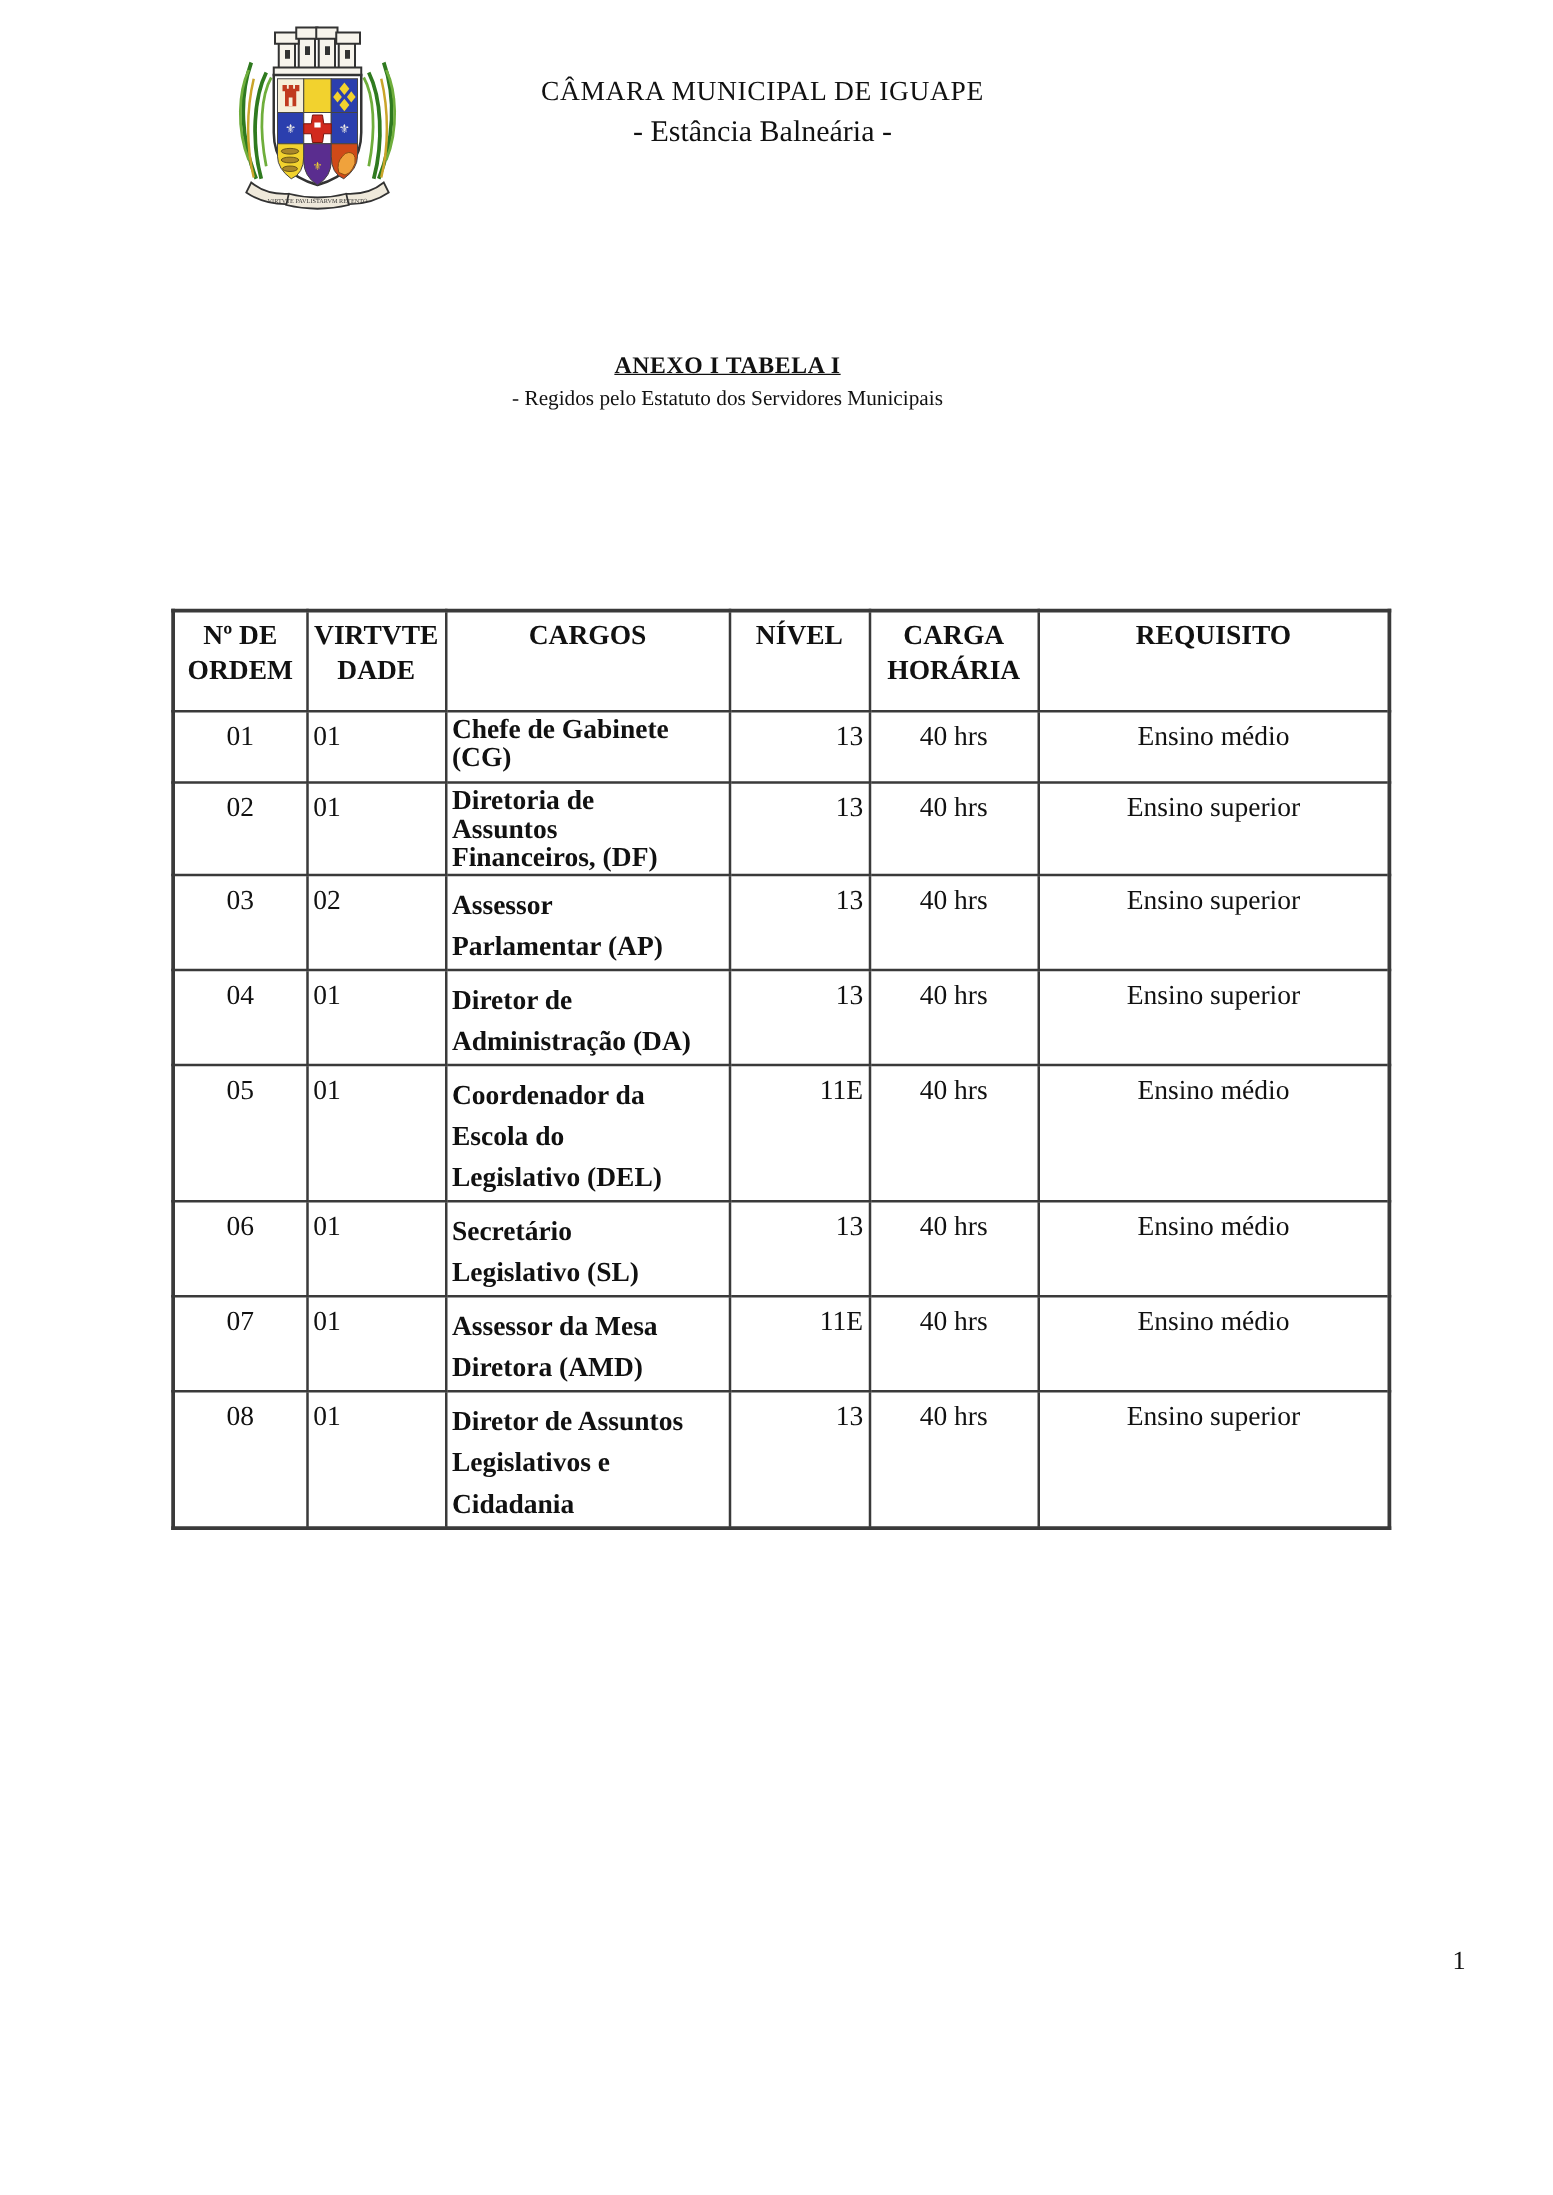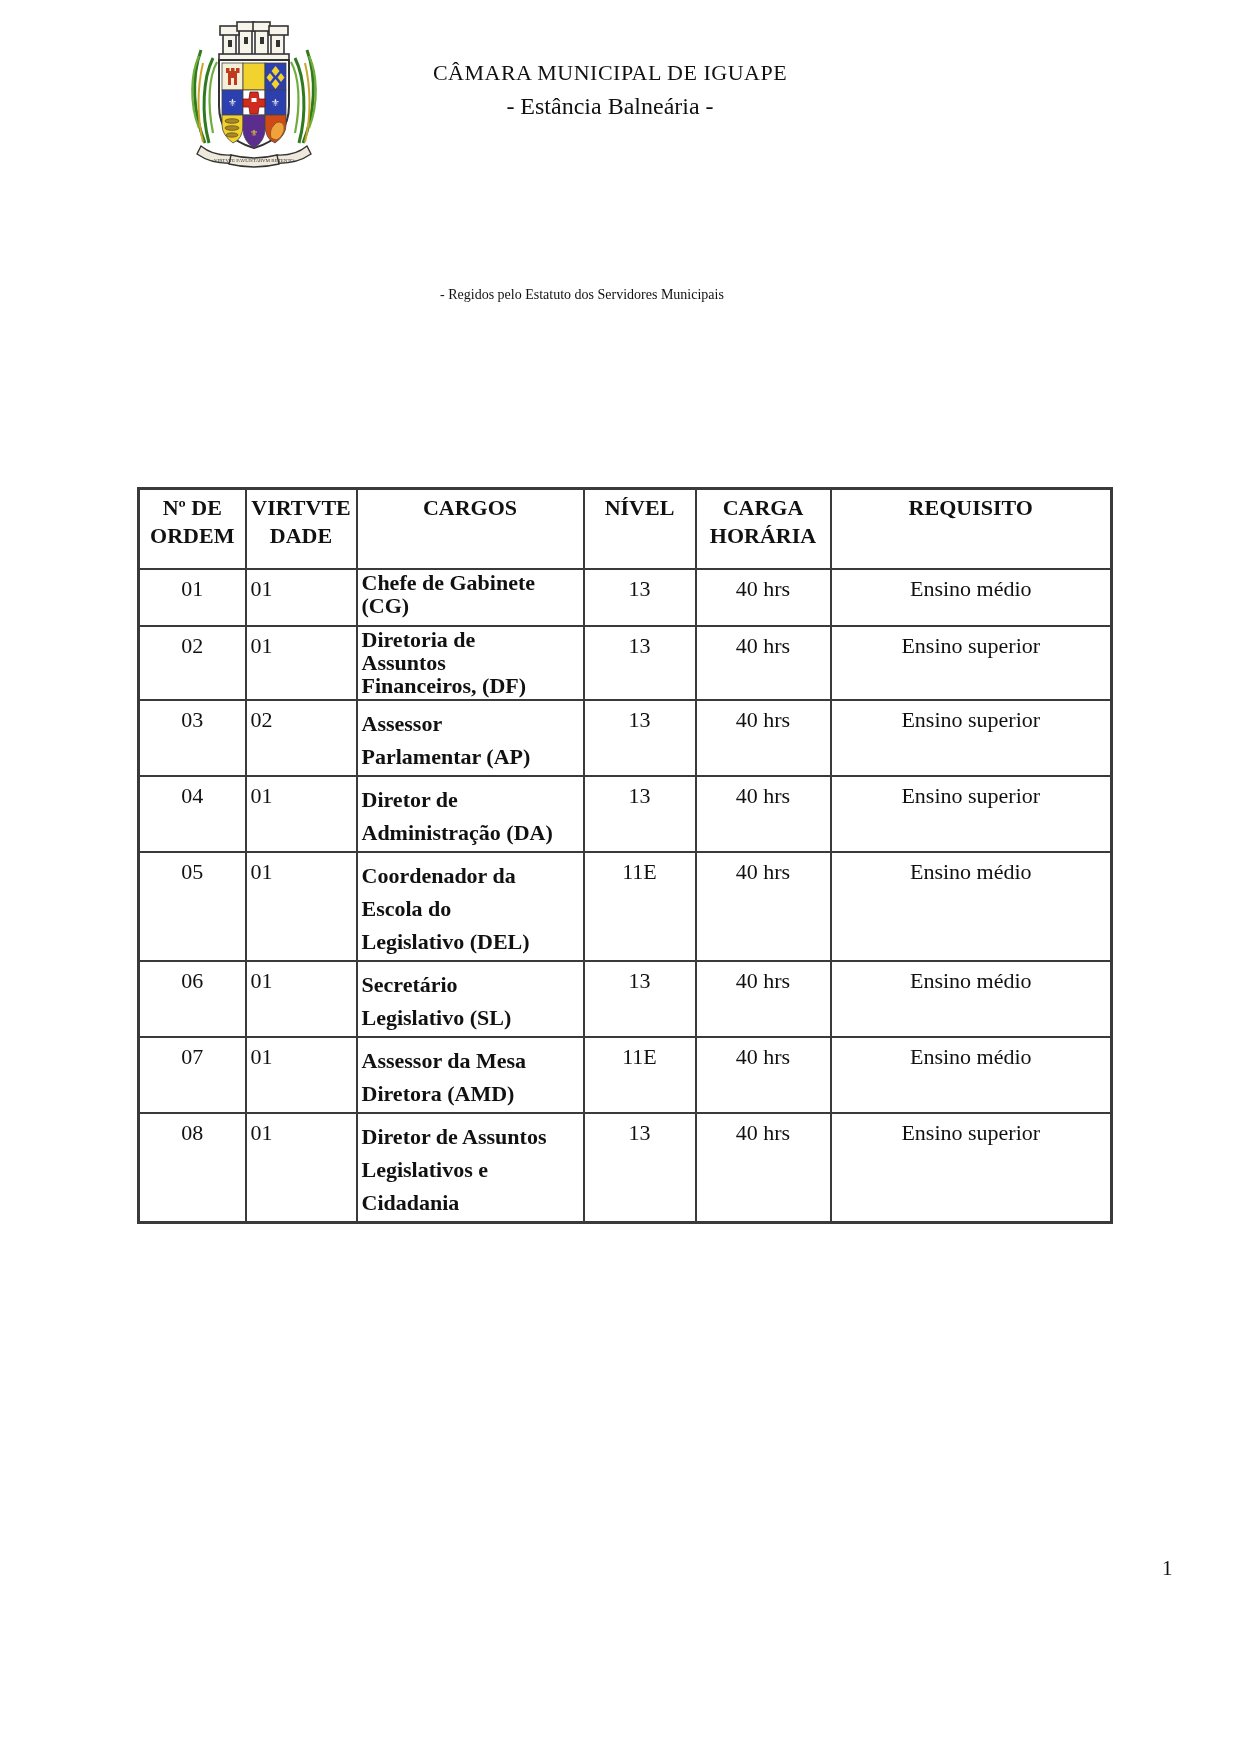--- a/index.html
+++ b/index.html
@@ -14,21 +14,21 @@
   }
   
   .logo{position:absolute;left:183px;top:18px;width:142px;height:152px;}
   .header-text{position:absolute;left:320px;top:60px;width:580px;text-align:center;}
   .doc-title{font-size:22px;letter-spacing:.5px;white-space:nowrap;}
   .doc-subtitle{font-size:24px;margin-top:7px;}
   
   .section{position:absolute;left:150px;top:282px;width:864px;text-align:center;}
   .anexo-heading{font-size:19px;font-weight:bold;text-decoration:underline;letter-spacing:.5px;}
   .section-line1{font-size:19px;margin-top:26px;}
-  .section-line2{font-size:14px;margin-top:5px;}
+  .section-line2{font-size:17px;margin-top:5px;}
   
   .table-wrap{position:absolute;left:137px;top:487px;}
   table.cargos{
     border-collapse:collapse;
     table-layout:fixed;
     width:973px;
     border:3px solid #3a3a3a;
     font-size:22px;
   }
   table.cargos th, table.cargos td{
@@ -40,21 +40,21 @@
   table.cargos th{
     font-weight:bold;
     text-align:center;
     white-space:pre-line;
     line-height:1.25;
     padding-top:4px;
   }
   td.col-ordem{text-align:center;padding-top:9px;}
   td.col-quantidade{text-align:left;padding-left:18px;padding-top:9px;}
   td.col-cargo{text-align:left;white-space:pre-line;line-height:1.5;padding-left:3px;padding-top:5px;font-weight:bold;}
-  td.col-nivel{text-align:center;padding-top:9px;}
+  td.col-nivel{text-align:right;padding-top:9px;}
   td.col-carga{text-align:center;padding-top:9px;}
   td.col-requisito{text-align:center;padding-top:7px;}
   tr.tight td.col-cargo{line-height:1.05;padding-top:1px;}
   
   .page-number{position:absolute;left:1162px;top:1556px;font-size:21px;}
 </style>
 </head>
 <body>
 
 <div class="page">
@@ -153,20 +153,21 @@
       </g>
     </svg>
   </div>
 
   <div class="header-text">
     <div class="doc-title">CÂMARA MUNICIPAL DE IGUAPE</div>
     <div class="doc-subtitle">- Estância Balneária -</div>
   </div>
 
   <div class="section">
+    <div class="anexo-heading">ANEXO I TABELA I</div>
     <div class="section-line2">- Regidos pelo Estatuto dos Servidores Municipais</div>
   </div>
 
   <div class="table-wrap">
     <table class="cargos">
       <colgroup>
         <col style="width:107px">
           <col style="width:111px">
           <col style="width:227px">
         <col style="width:112px">

